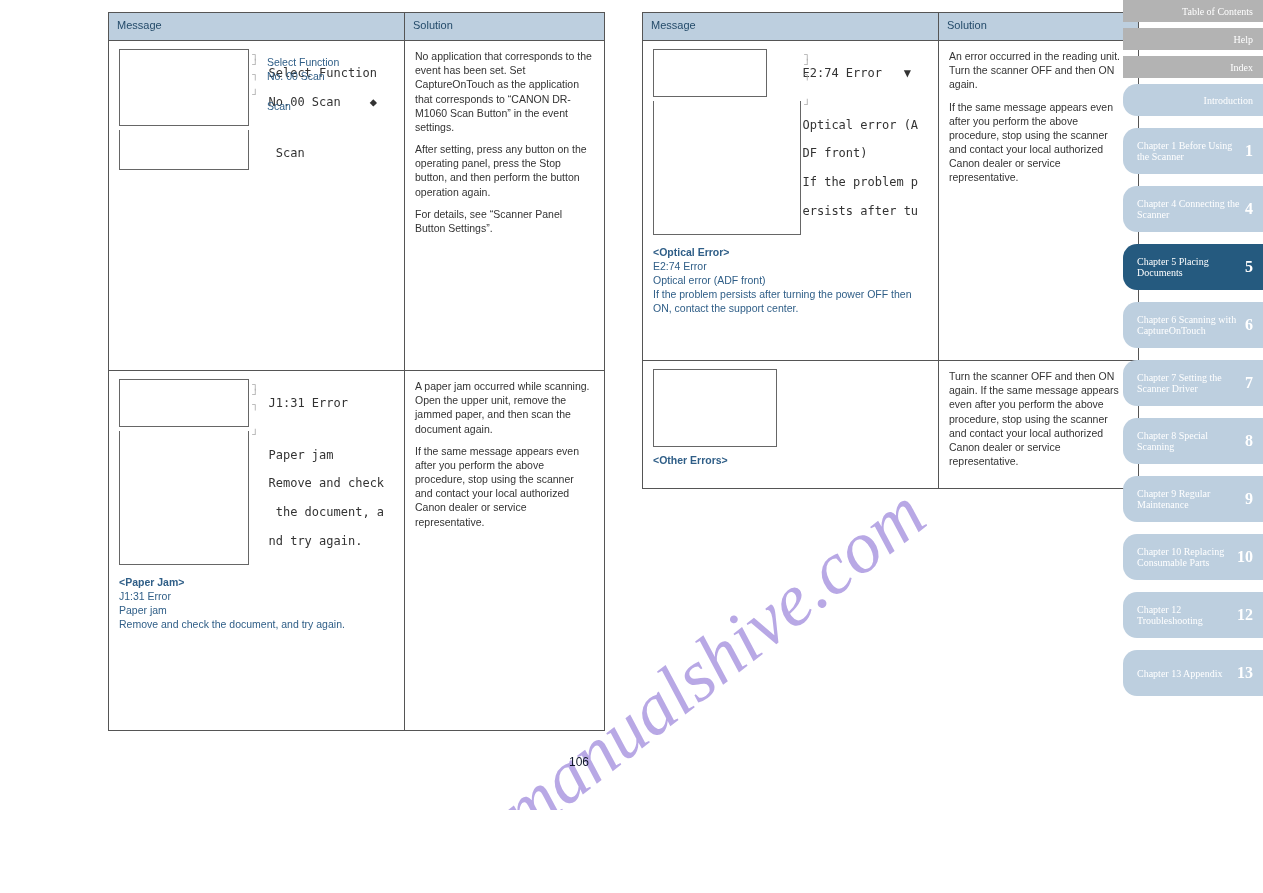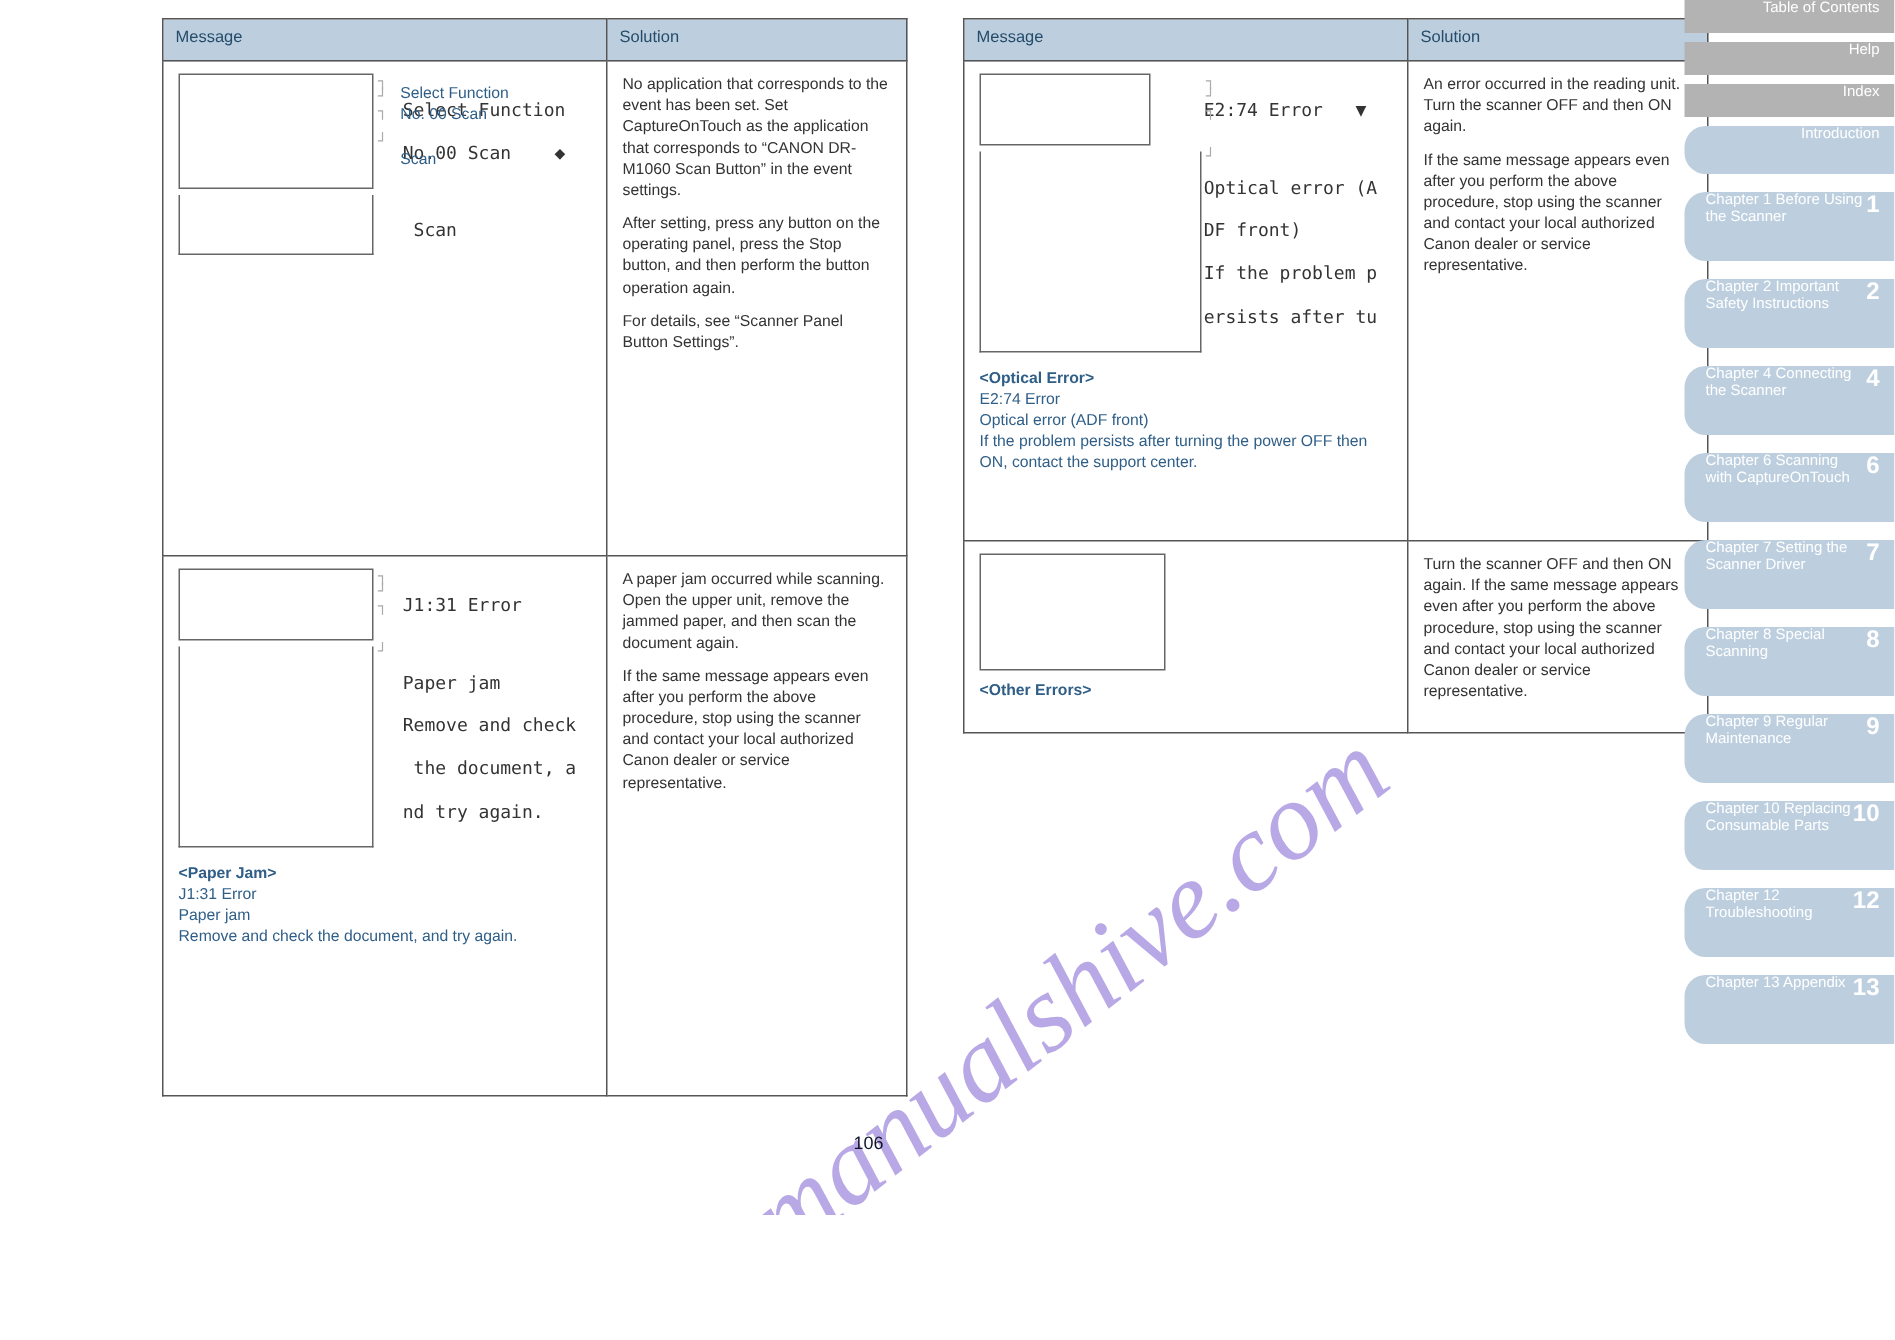--- a/index.html
+++ b/index.html
@@ -93,27 +93,28 @@
     border: 1px solid #666;
   }
   
   .sidetabs {
     position: absolute;
     right: 0; top: 0;
     width: 140px;
   }
   .tab {
     display:flex;
-    align-items:flex-start;
+    align-items:center;
     justify-content:flex-end;
     padding: 0 10px 0 14px;
     font-size: 10px;
     color: #fff;
     margin-bottom: 12px;
     border-radius: 14px 0 0 14px;
+    font-family: Liberation Serif, serif;
   }
   .tab.grey { background: #b3b3b3; height: 22px; border-radius: 0; margin-bottom: 6px; color:#fff; }
   .tab.blue { background: #bdcfdf; color:#fff; height: 46px; }
   .tab.dark { background: #255a7f; color:#fff; height: 46px; }
   .tab .num { font-size: 16px; font-weight: bold; margin-left:auto; }
   
   .watermark {
     position: absolute;
     left: 320px; top: 110px;
     width: 700px; height: 700px;
@@ -278,27 +279,27 @@
       <span>Index</span>
     </div>
   <div class="tab blue" style="height:32px">
       <span>Introduction</span>
     </div>
   <div class="tab blue">
       <span>Chapter 1 Before Using the Scanner</span>
       <span class="num">1</span>
     </div>
   <div class="tab blue">
-      <span>Chapter 2 Important Safety Instructions</span>
-      <span class="num">2</span>
-    </div>
-  <div class="tab blue">
       <span>Chapter 4 Connecting the Scanner</span>
       <span class="num">4</span>
     </div>
+  <div class="tab dark">
+      <span>Chapter 5 Placing Documents</span>
+      <span class="num">5</span>
+    </div>
   <div class="tab blue">
       <span>Chapter 6 Scanning with CaptureOnTouch</span>
       <span class="num">6</span>
     </div>
   <div class="tab blue">
       <span>Chapter 7 Setting the Scanner Driver</span>
       <span class="num">7</span>
     </div>
   <div class="tab blue">
       <span>Chapter 8 Special Scanning</span>

